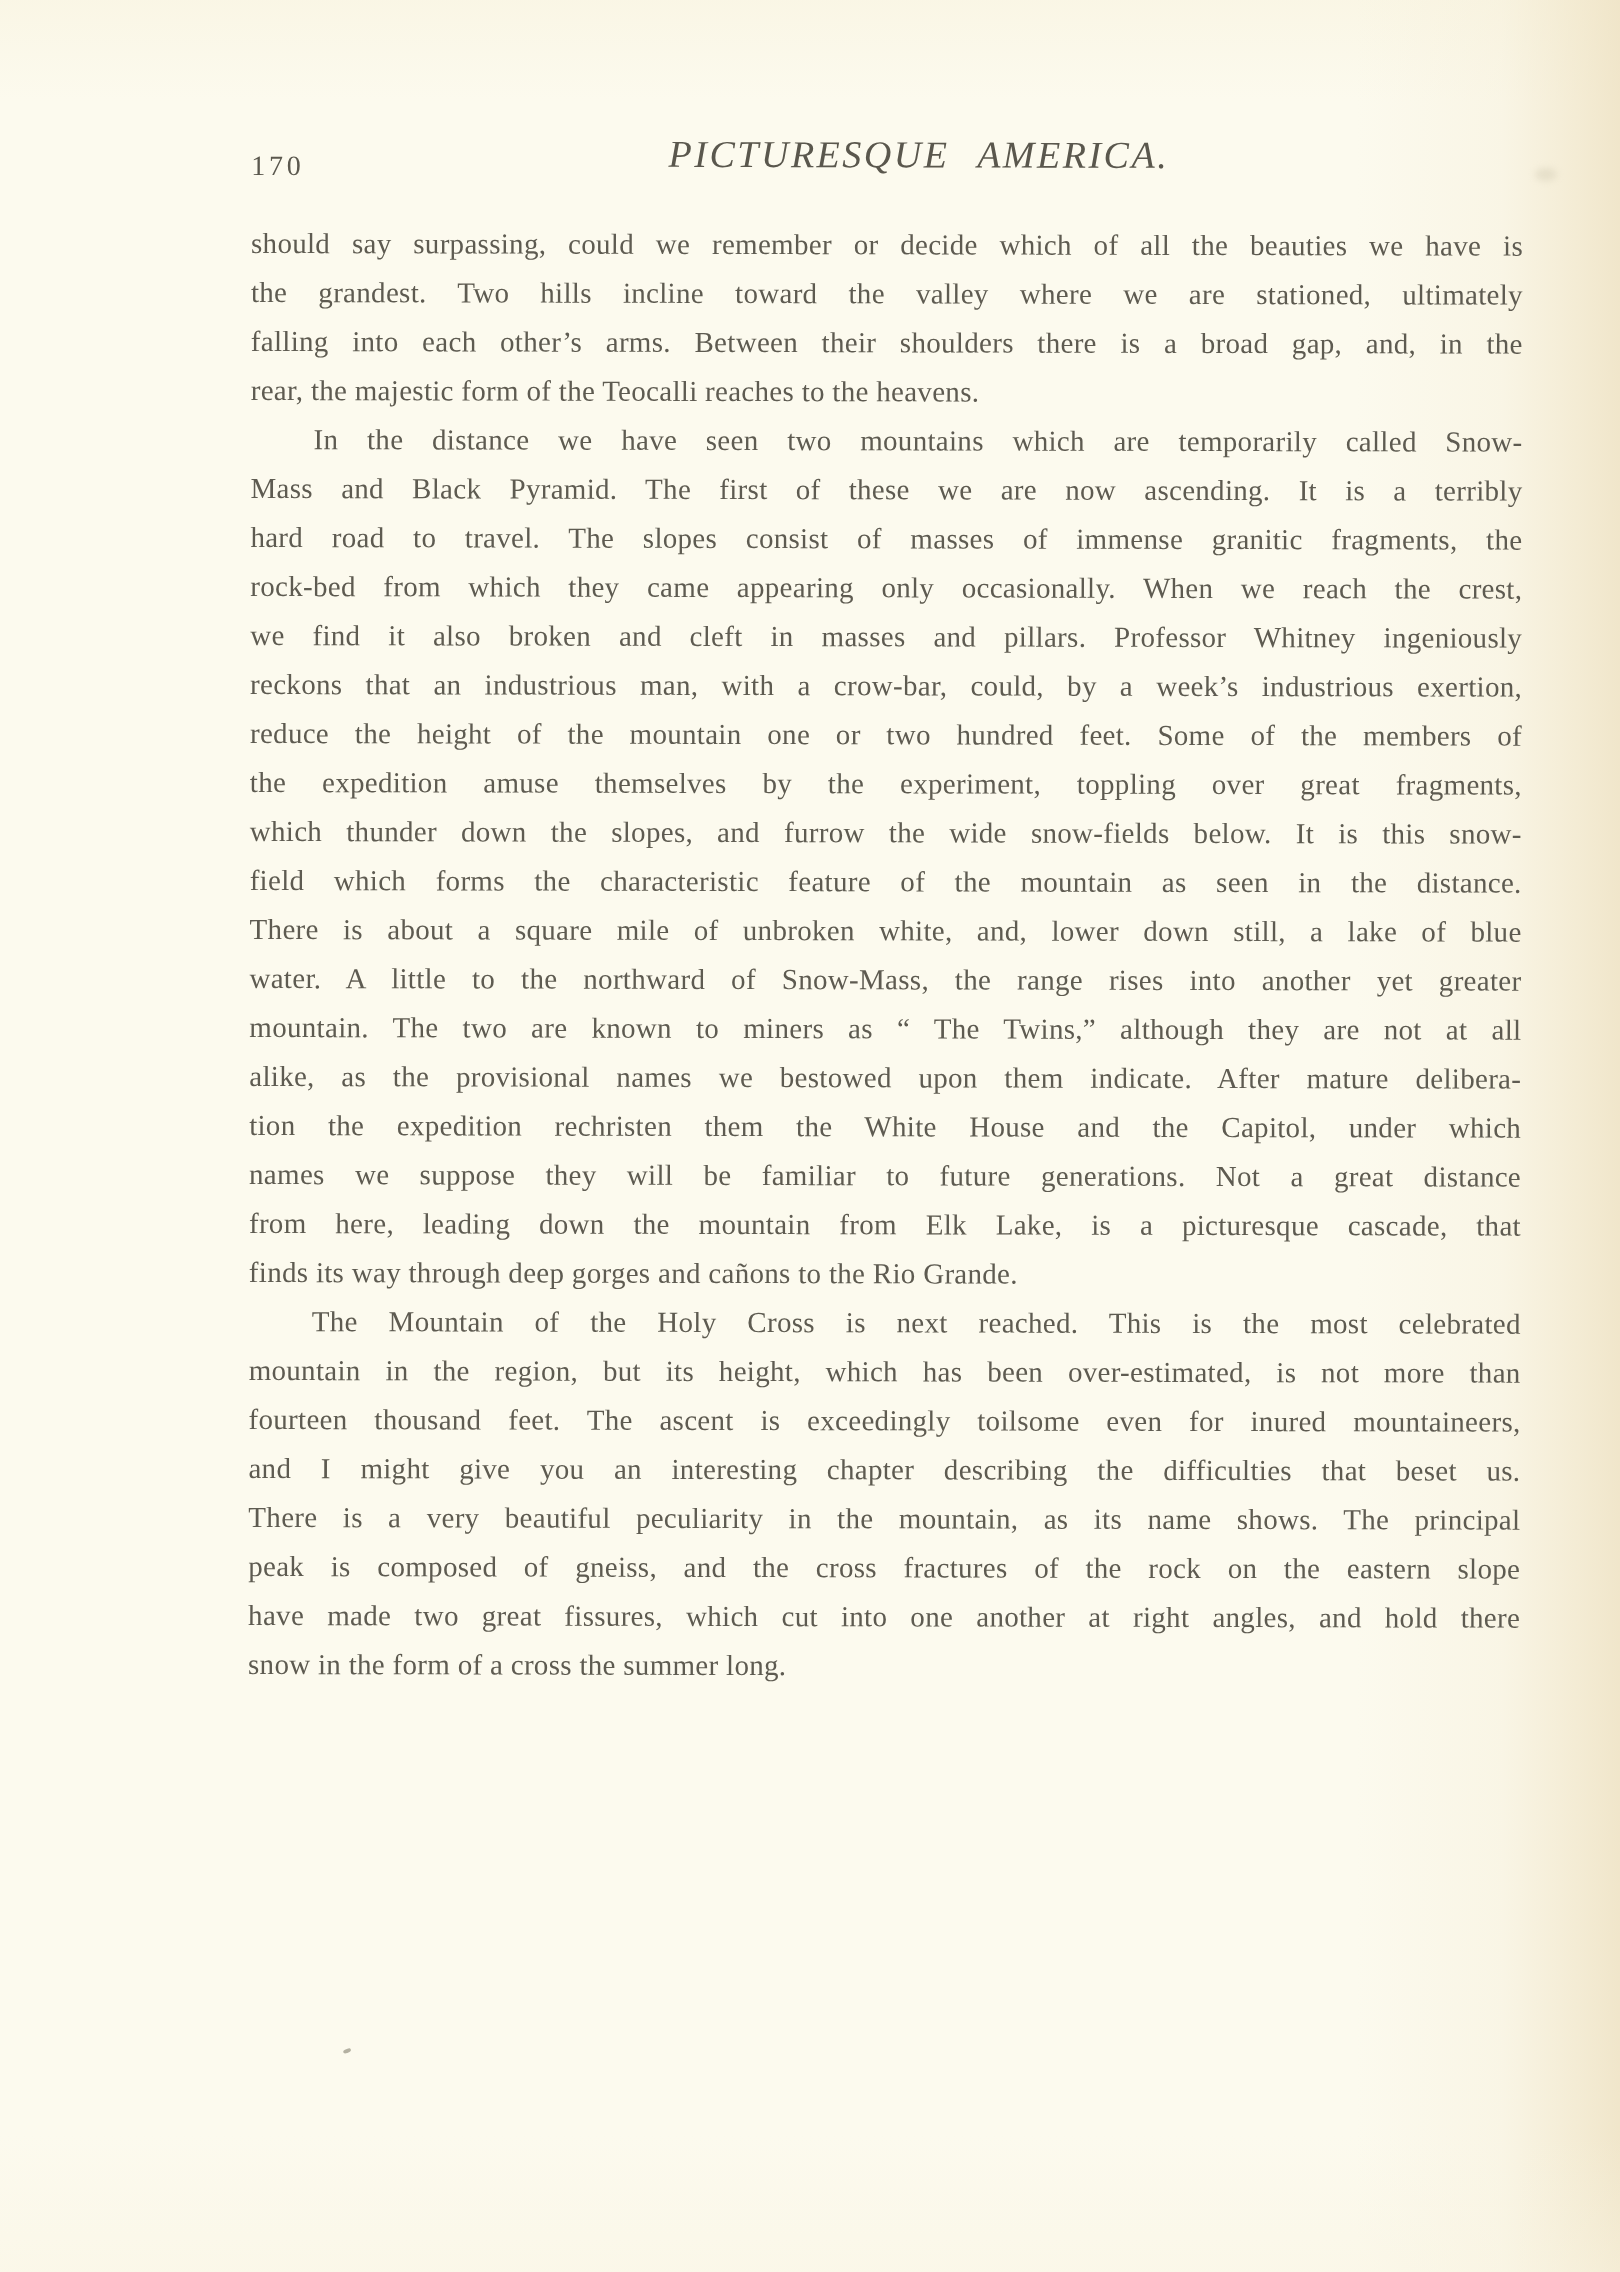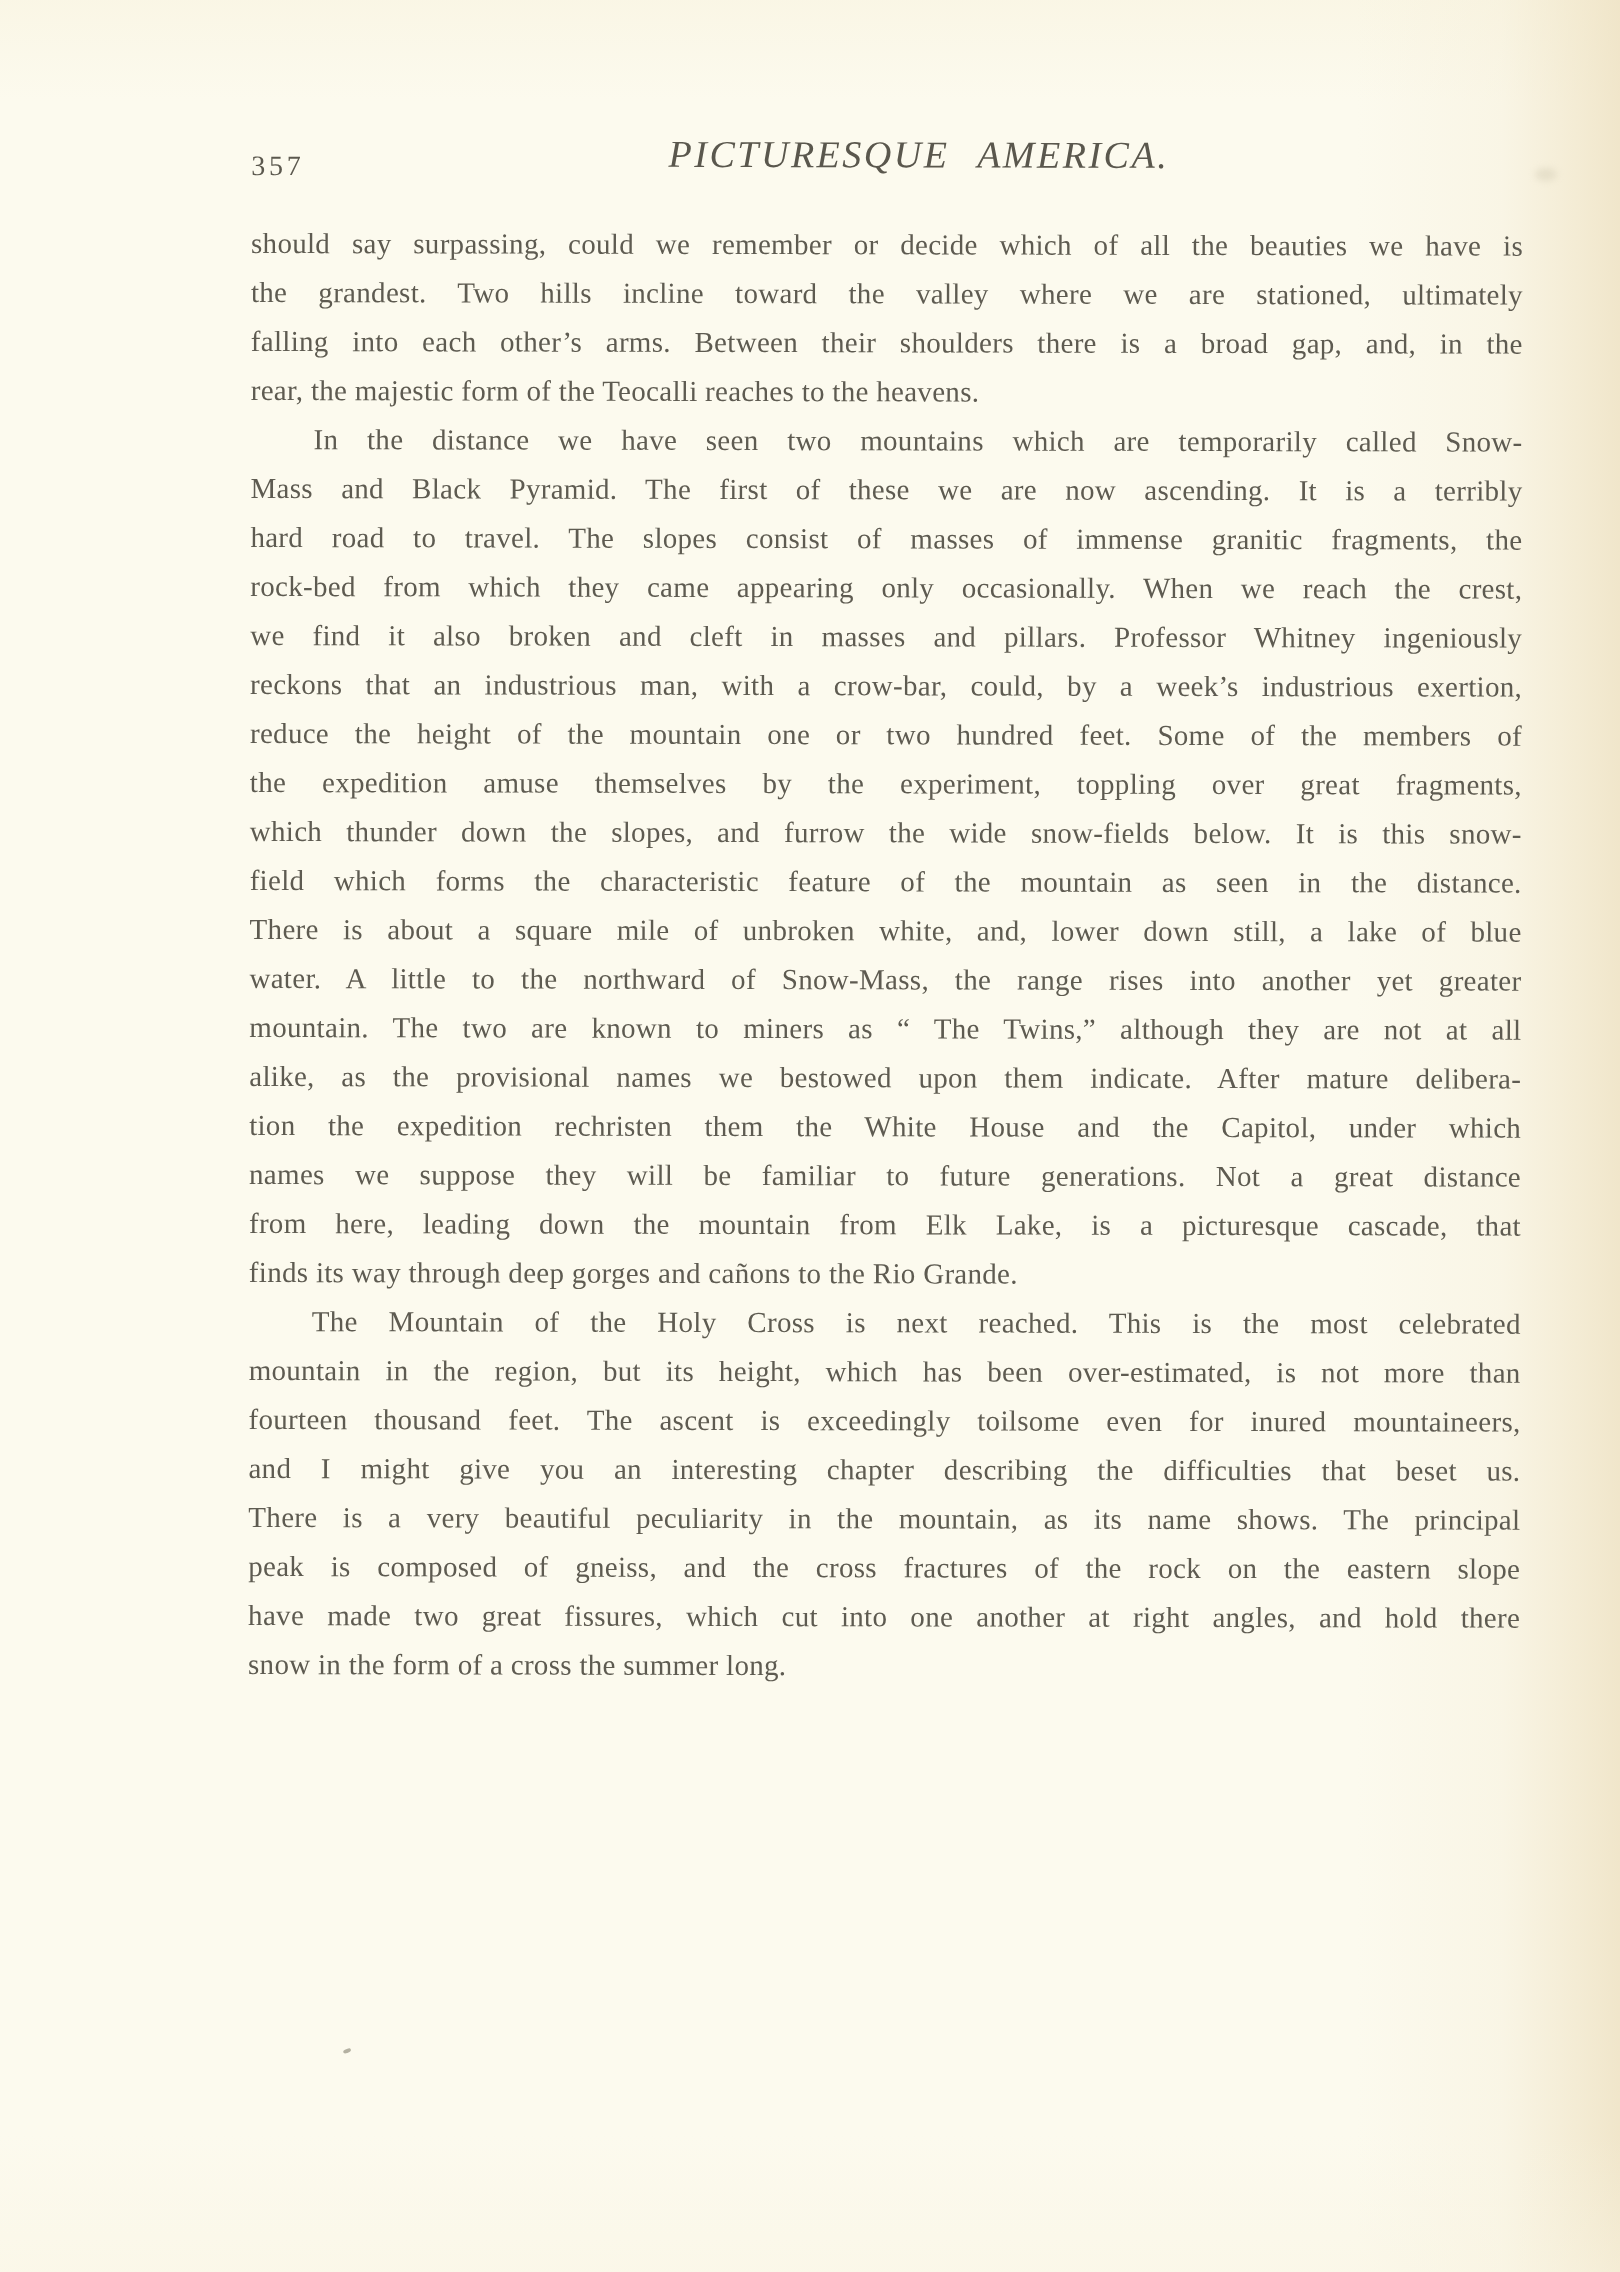--- a/index.html
+++ b/index.html
@@ -120,21 +120,21 @@
 <body>
 
 <div class="page">
   <div class="shade-top"></div>
   <div class="shade-right"></div>
   <div class="shade-bottom"></div>
   <div class="smudge"></div>
   <div class="speck"></div>
 
   <div class="scan-content">
-    <div class="folio">357</div>
+    <div class="folio">170</div>
     <div class="running-head">PICTURESQUE  AMERICA.</div>
 
     <div class="text-block">
 
       <div class="line">should say surpassing, could we remember or decide which of all the beauties we have is</div>
       <div class="line">the grandest.  Two hills incline toward the valley where we are stationed, ultimately</div>
       <div class="line">falling into each other’s arms.  Between their shoulders there is a broad gap, and, in the</div>
       <div class="line end">rear, the majestic form of the Teocalli reaches to the heavens.</div>
 
       <div class="line indent">In the distance we have seen two mountains which are temporarily called Snow-</div>

